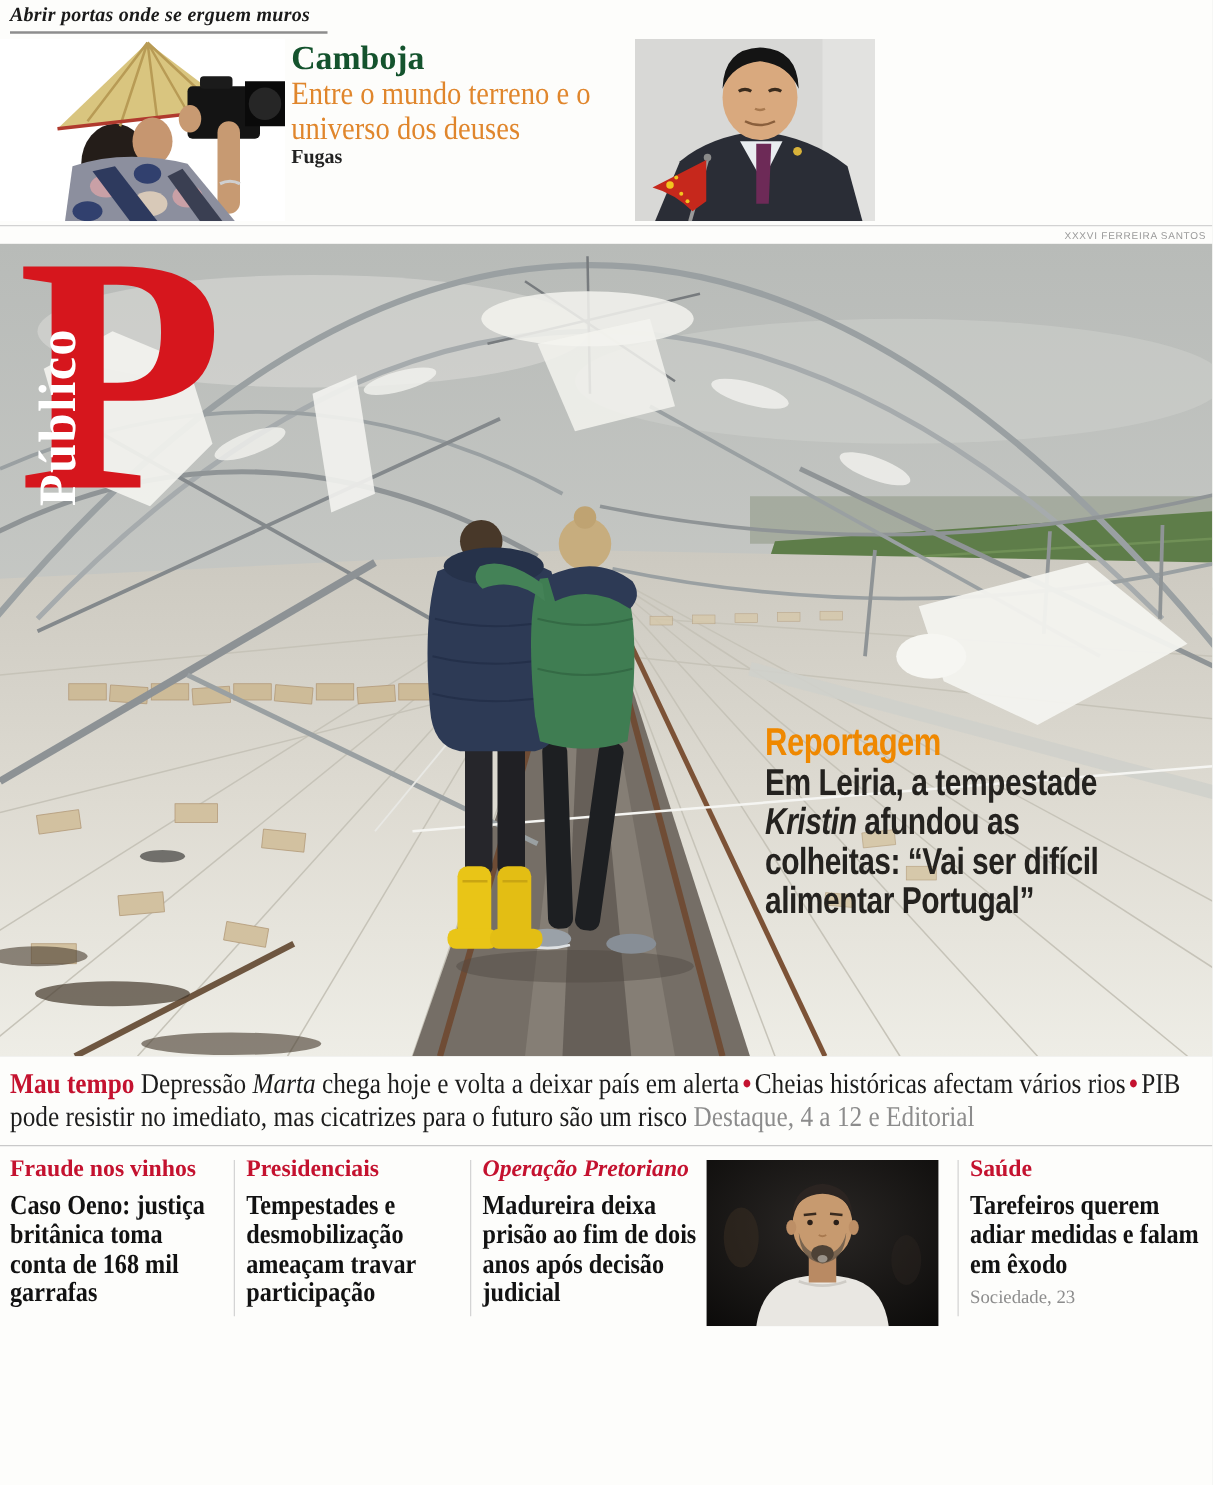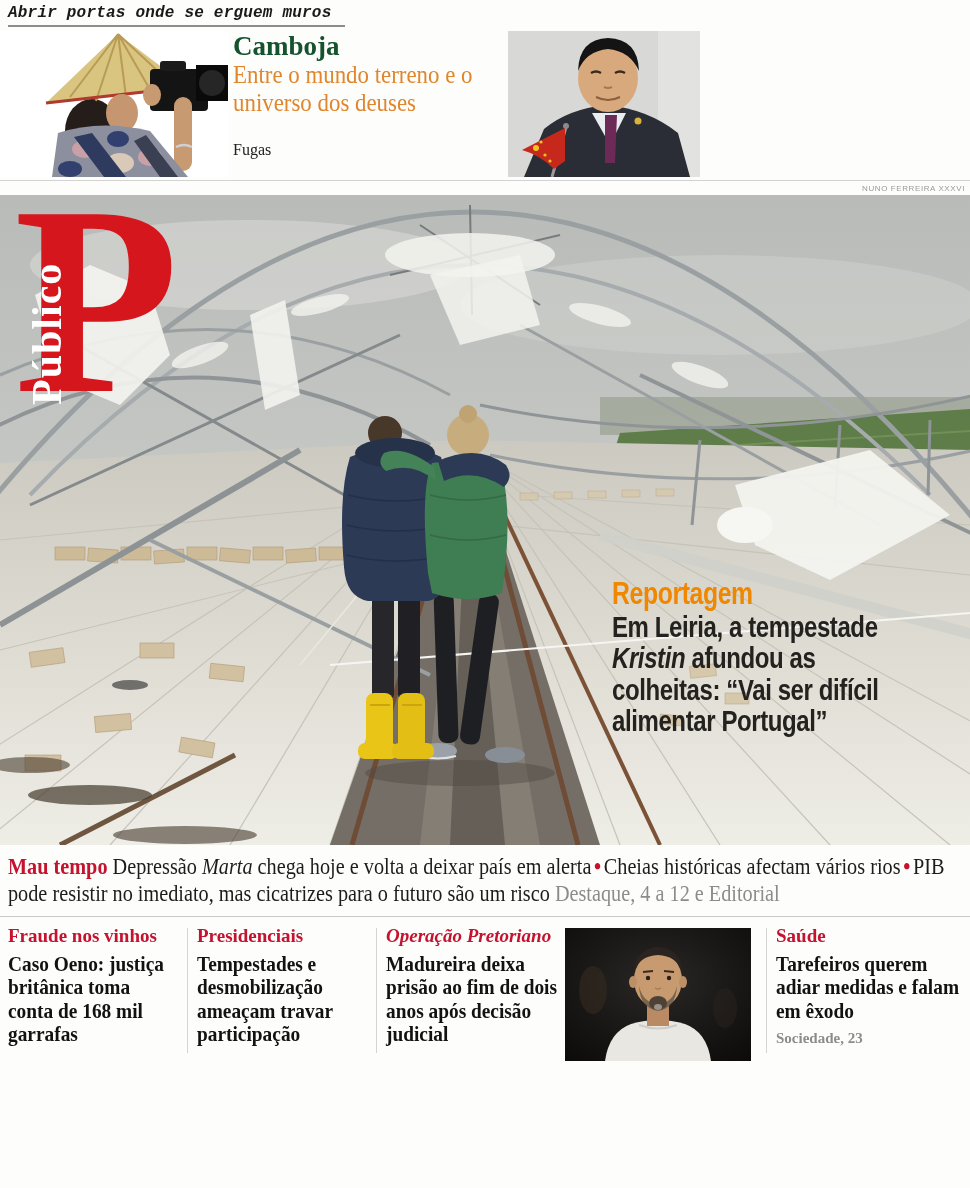--- a/index.html
+++ b/index.html
@@ -1,36 +1,36 @@
 <!DOCTYPE html>
 <html><head>
 <meta charset="utf-8">
 <style>
   html,body{margin:0;padding:0;background:#ffffff;}
   .page{position:relative;width:970px;height:1188px;background:#fdfdfb;overflow:hidden;
         font-family:"Liberation Serif",serif;color:#1a1a1a;}
   
   .topbar{display:flex;align-items:flex-start;
-          padding:4px 8px 0 8px;font-family:Liberation Mono, monospace;}
+          padding:4px 8px 0 8px;}
   .motto{font-style:italic;font-weight:bold;font-size:16px;letter-spacing:.2px;
          border-bottom:2px solid #8d8d8d;padding:0 14px 3px 0;}
   .pubinfo{font-size:13.5px;color:#222;padding-top:2px;white-space:nowrap;}
   .pubinfo b{font-weight:bold;}
   
   .teasers{position:relative;height:151px;margin-top:2px;border-bottom:1px solid #d2d2d2;}
   .tphoto{position:absolute;top:2px;height:146px;overflow:hidden;}
   .tphoto svg{display:block;width:100%;height:100%;}
   .tp1{left:0;width:228px;}
   .tp2{left:508px;width:192px;}
   .ttext{position:absolute;top:3px;}
   .tt1{left:233px;width:272px;}
   .tt2{left:708px;width:260px;}
   .kicker{font-weight:bold;font-size:27px;line-height:1.04;color:#14532d;}
   .ttitle{font-size:26px;line-height:1.07;color:#e0862c;margin-top:1px;}
-  .tsection{font-weight:normal;font-size:16px;color:#222;margin-top:24px;}
+  .tsection{font-weight:bold;font-size:16px;color:#222;margin-top:0;}
   .cond{display:block;transform:scaleX(0.88);transform-origin:0 0;width:113.6%;}
   
   .credit{font-family:"Liberation Sans",sans-serif;font-size:8px;color:#9a9a9a;
           letter-spacing:.6px;text-align:right;padding:3px 5px 2px 0;}
   
   .main-photo{position:relative;width:970px;height:650px;overflow:hidden;background:#cfd0cc;}
   .main-photo>svg{position:absolute;left:0;top:0;display:block;}
   .logo{position:absolute;left:10px;top:4px;width:196px;height:212px;}
   .logo-p{position:absolute;left:4px;top:0;font-family:"Liberation Serif",serif;
           font-weight:bold;font-size:270px;line-height:.75;color:#d6161d;}
@@ -55,21 +55,21 @@
   .sf-ref{color:#8c8c8c;}
   
   .rule{height:1px;background:#c9c9c9;margin-top:9px;}
   .briefs{position:relative;display:flex;align-items:stretch;padding:9px 8px 0 8px;}
   .bcol{flex:0 0 auto;}
   .bc1{width:170px;} .bc2{width:170px;} .bc3{width:172px;} .bc4{flex:1 1 auto;}
   .vdiv{flex:0 0 1px;background:#d4d4d4;margin:2px 9px 8px 9px;}
   .b-kicker{font-weight:bold;font-size:19px;line-height:1.1;color:#c4122f;margin-bottom:5px;}
   .b-kicker.it{font-style:italic;}
   .b-title{font-weight:bold;font-size:22px;line-height:1.06;color:#121212;}
-  .b-ref{font-weight:bold;font-size:15px;color:#8c8c8c;margin-top:8px;}
+  .b-ref{font-weight:normal;font-size:15px;color:#8c8c8c;margin-top:8px;}
   .brief-photo{flex:0 0 186px;height:133px;margin:2px 6px 0 7px;overflow:hidden;}
   .brief-photo svg{display:block;width:100%;height:100%;}
 </style>
 </head>
 <body>
 
 <div class="page">
 
   <header class="topbar">
     <div class="motto">Abrir portas onde se erguem muros</div>
@@ -123,21 +123,21 @@
         <circle cx="58" cy="95" r="3" fill="#8a8a8a"></circle>
         <path d="M57,97 L14,119 Q32,124 46,138 L57,130 Z" fill="#c6281c"></path>
         <circle cx="28" cy="117" r="3" fill="#f2c51f"></circle>
         <circle cx="37" cy="124" r="1.6" fill="#f2c51f"></circle>
         <circle cx="33" cy="111" r="1.6" fill="#f2c51f"></circle>
         <circle cx="42" cy="130" r="1.6" fill="#f2c51f"></circle>
       </svg>
     </div>
   </section>
 
-  <div class="credit">NUNO FERREIRA XXXVI</div>
+  <div class="credit">XXXVI FERREIRA SANTOS</div>
 
   <figure class="main-photo" style="margin:0">
     <svg width="970" height="650" viewBox="0 0 970 650">
       <defs>
         <linearGradient id="sky" x1="0" y1="0" x2="0" y2="1">
           <stop offset="0" stop-color="#b8bbb8"></stop>
             <stop offset="1" stop-color="#d6d7d3"></stop>
         </linearGradient>
         <linearGradient id="floor" x1="0" y1="0" x2="0" y2="1">
           <stop offset="0" stop-color="#ccc9c0"></stop>

